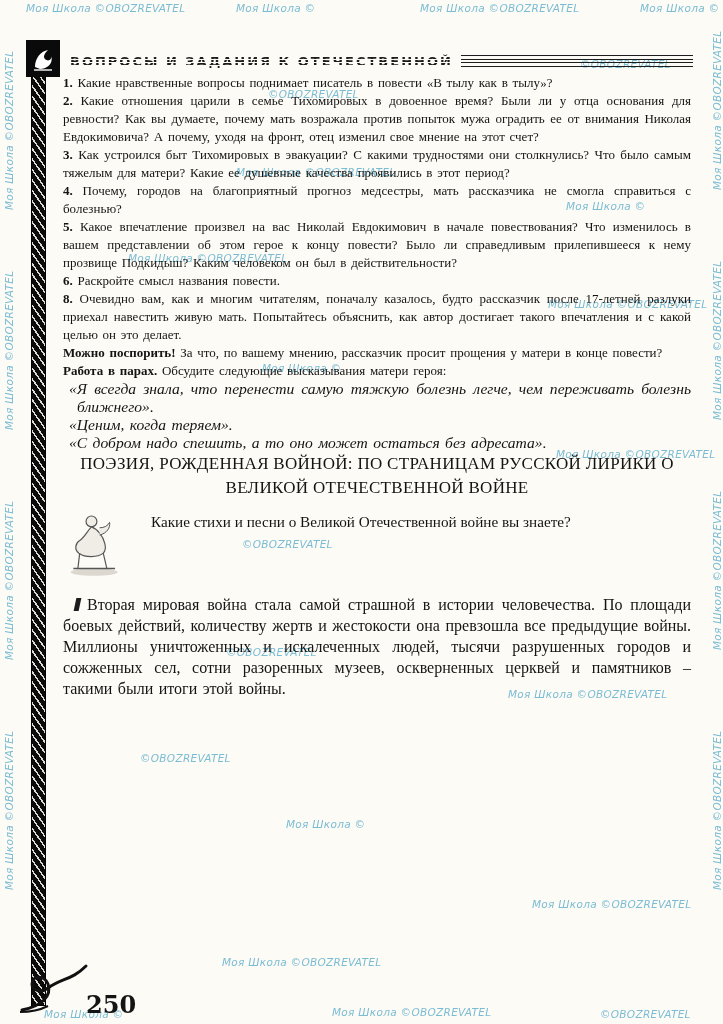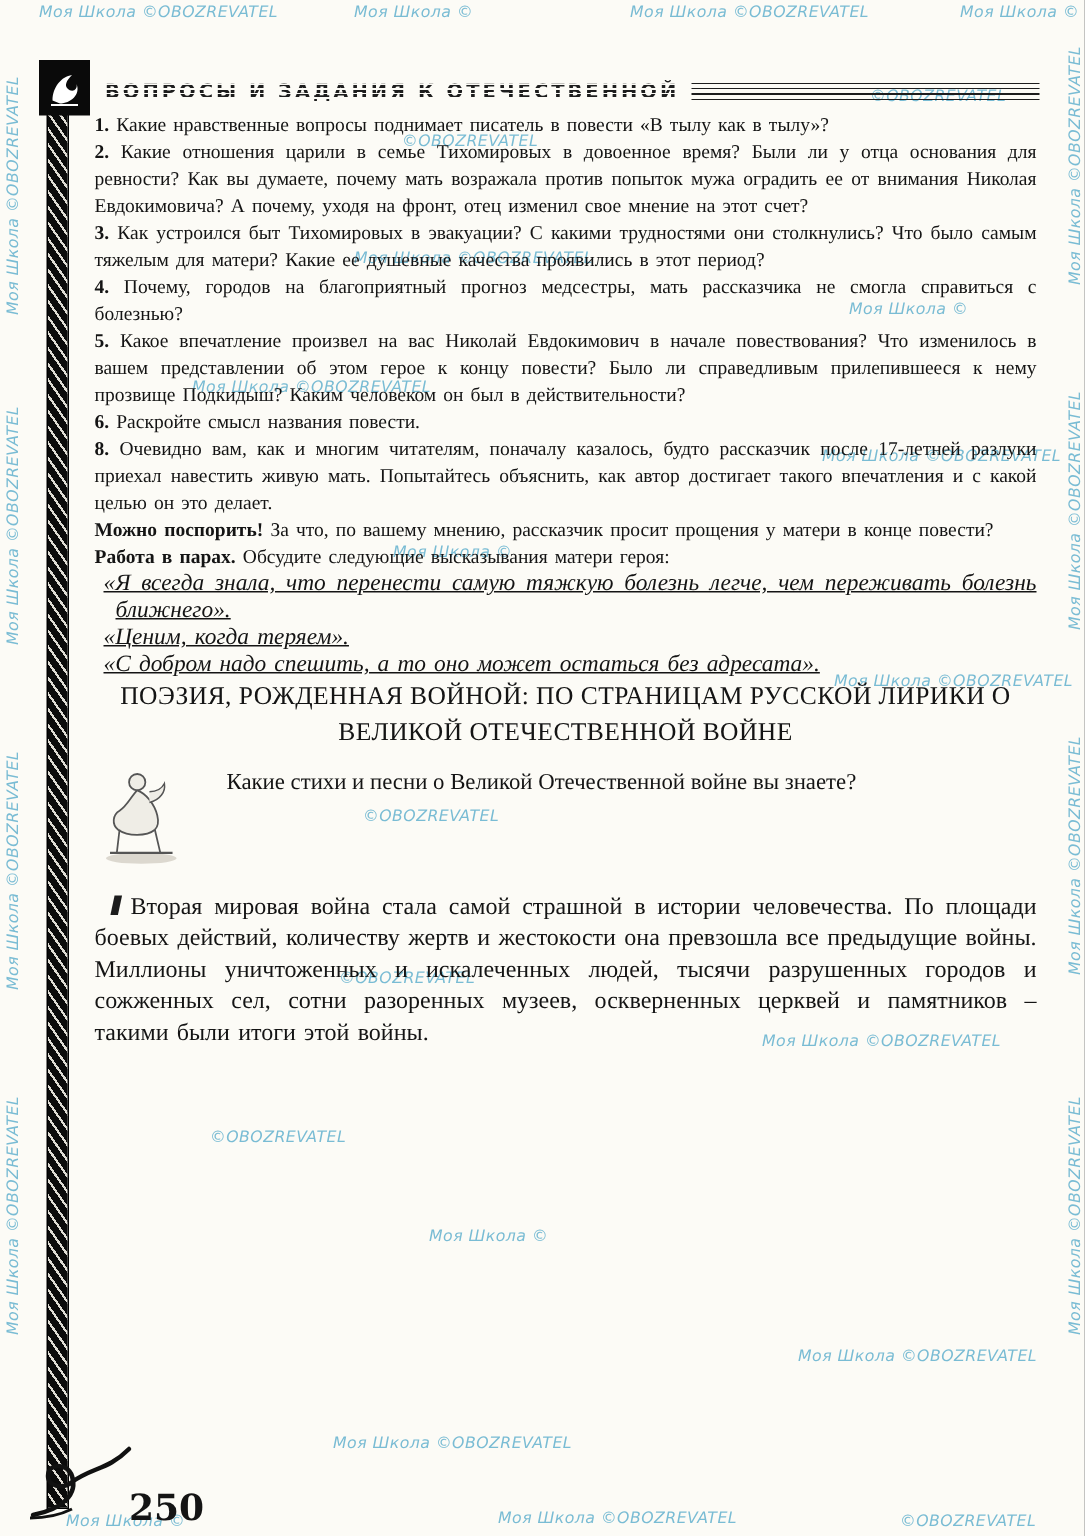--- a/index.html
+++ b/index.html
@@ -42,21 +42,21 @@
     flex:1; height:12px;
     background:repeating-linear-gradient(to bottom,#1d1d1d 0 1px,transparent 1px 3.6px);
   }
   
   .content{ position:absolute; left:63px; right:32px; top:74px; }
   .q{ margin:0; text-align:justify; font-size:13px; line-height:18px; word-spacing:1.5px; }
   .q b{ font-weight:700; }
   .quote{
     margin:0; font-style:italic; text-align:justify;
     font-size:15.6px; line-height:18px; word-spacing:1.5px;
-    padding-left:14px; text-indent:-8px;text-decoration:underline;
+    padding-left:14px; text-indent:-8px;
   }
   .chapter-label{
     text-align:center; font-weight:700; font-size:16.5px;
     margin:16px 0 9px; font-family:"DejaVu Serif", serif;
   }
   .chapter-title{
     text-align:center; font-weight:400; font-size:17px; line-height:24px;
     max-width:600px; margin:0 auto; letter-spacing:.3px;
   }
   .prompt-row{ display:flex; align-items:flex-start; margin-top:12px; min-height:66px; }

